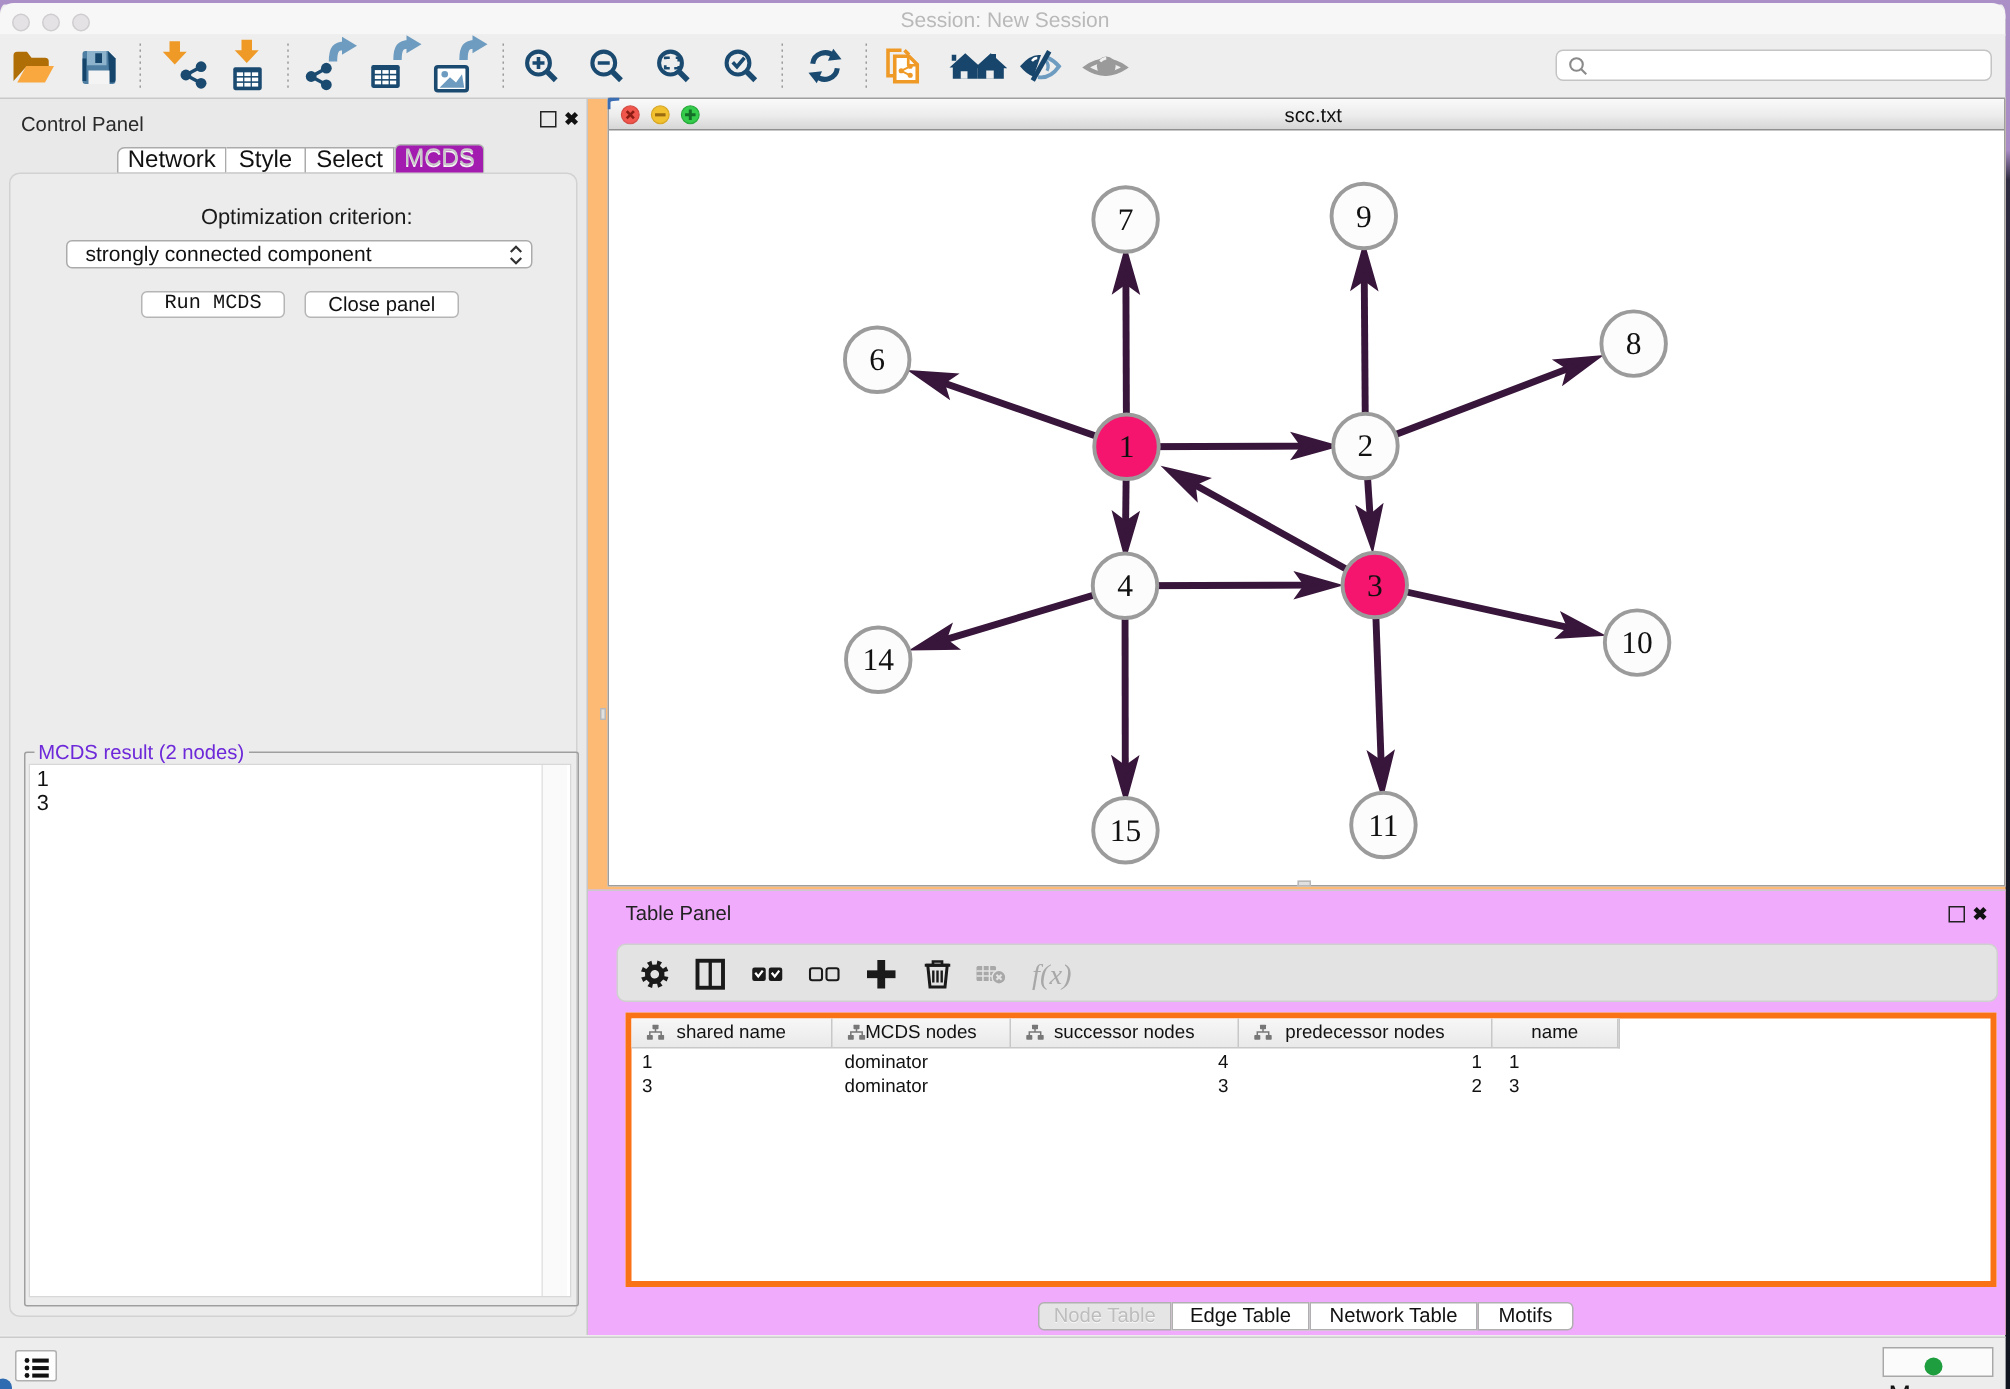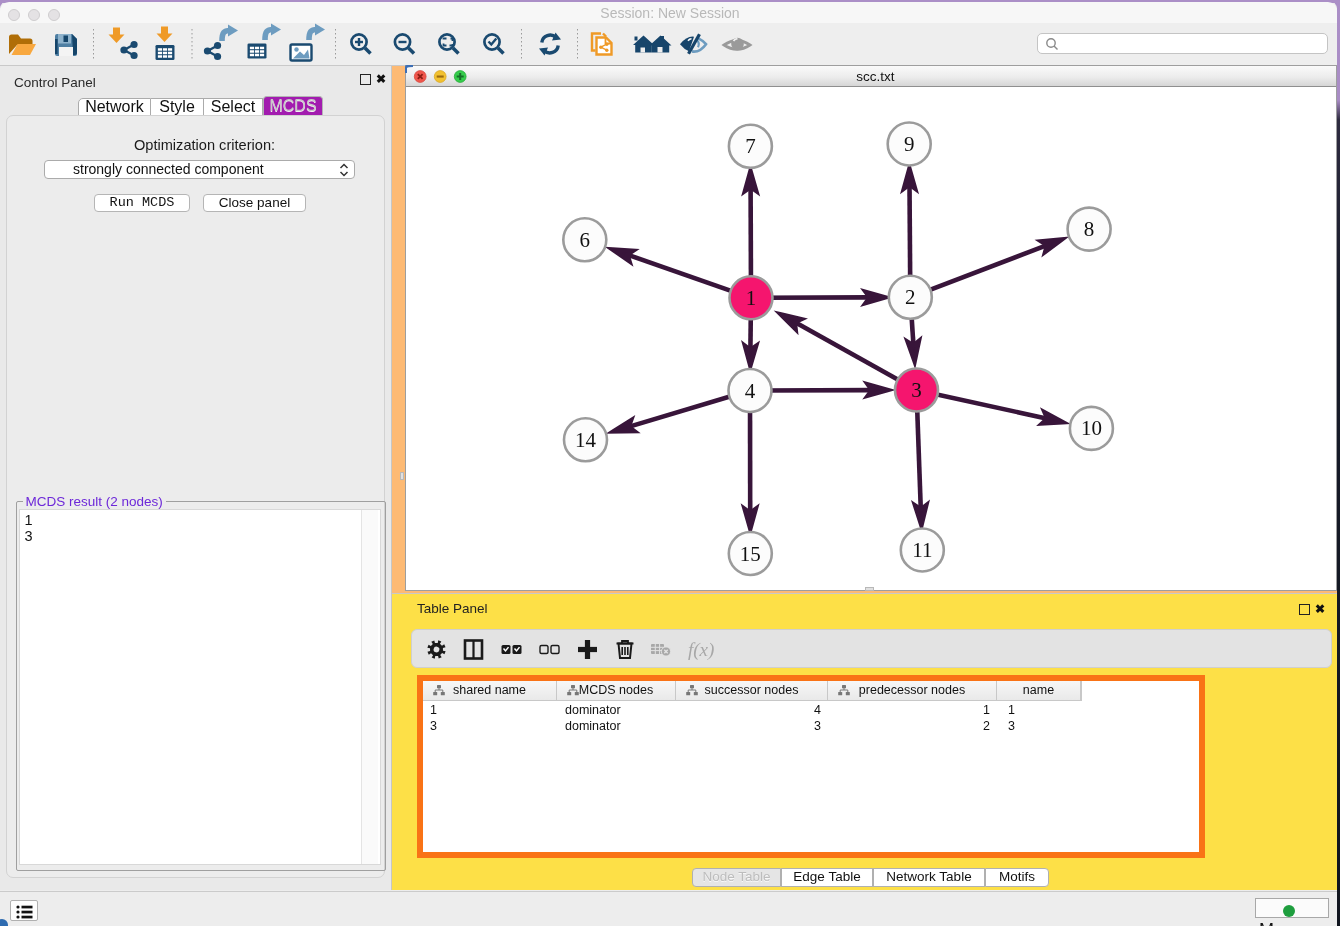--- a/index.html
+++ b/index.html
@@ -19,37 +19,37 @@
 #cp-title{left:14px;top:8.5px;font-size:13.5px;color:#2a2a2a;}
 .wicon-sq{position:absolute;width:9px;height:9px;border:1.6px solid #222;}
 .wicon-x{position:absolute;font-size:12px;color:#111;font-weight:bold;}
 #cp-tabs{position:absolute;left:78px;top:32px;height:17.5px;display:flex;font-size:16px;}
 .cptab{border:1px solid #ababab;border-left:none;background:#fff;color:#111;
  display:flex;align-items:center;justify-content:center;box-sizing:border-box;}
 .cptab.first{border-left:1px solid #ababab;border-radius:5px 0 0 0;}
 .cptab.dis{background:#a21caf;color:#c8c8c8;border-radius:4px 4px 0 0;text-shadow:0 1px 0 #f2f2f2;margin-top:-2px;height:19.5px;border:1px solid #b4b4b4;border-bottom:none;}
 #cp-body{position:absolute;left:6px;top:49px;width:379px;height:763px;background:#ececec;border:1px solid #d2d2d2;border-radius:7px;box-sizing:border-box;}
 #opt-label{position:absolute;left:0;top:70.5px;width:391px;margin-left:9px;text-align:center;font-size:14.6px;color:#1a1a1a;}
-#opt-select{position:absolute;left:44px;top:94px;width:311px;height:18.5px;background:#fff;border:1px solid #ababab;border-radius:4px;box-sizing:border-box;font-size:14px;color:#111;line-height:17px;padding-left:28px;}
+#opt-select{position:absolute;left:44px;top:94px;width:311px;height:18.5px;background:#fff;border:1px solid #ababab;border-radius:4px;box-sizing:border-box;font-size:14px;color:#111;line-height:17px;padding-left:12px;}
 .btn{position:absolute;top:128px;height:18px;background:#fff;border:1px solid #b5b5b5;border-radius:4px;box-sizing:border-box;font-size:13.5px;color:#111;text-align:center;line-height:16px;}
 #fieldset{position:absolute;left:15.5px;top:435px;width:368px;height:368px;border:1px solid #9f9f9f;border-radius:2px;}
 #fs-legend{position:absolute;left:6px;top:-8px;background:#ececec;padding:0 3px;font-size:13.5px;color:#6d28d9;}
 #fs-white{position:absolute;left:2px;top:7px;width:362px;height:356px;background:#fff;border:1px solid #d8d8d8;box-sizing:border-box;}
 #fs-scroll{position:absolute;right:2px;top:0px;width:16px;height:354px;background:#fafafa;border-left:1px solid #e4e4e4;}
 #fs-text{position:absolute;left:5px;top:2px;font-size:14.5px;color:#111;line-height:16px;}
 
 #rightbg{left:392px;top:66px;width:944.5px;height:824px;background:#fdba74;}
 #netwin{position:absolute;left:12.5px;top:-1px;width:932px;height:526px;border:1px solid #9e9e9e;box-sizing:border-box;background:#fff;}
 #nw-title{position:absolute;left:0;top:0;width:100%;height:21px;background:linear-gradient(#fafafa,#ececec 55%,#d6d6d6);border-bottom:1px solid #8f8f8f;box-sizing:border-box;}
 #nw-text{position:absolute;top:3px;left:5px;width:100%;text-align:center;font-size:13.5px;color:#111;}
 
-#tpanel{left:392px;top:593px;width:944.5px;height:297px;background:#fde047;border-top:1px solid #c9c9c9;box-sizing:border-box;}
+#tpanel{left:392px;top:593px;width:944.5px;height:297px;background:#f0abfc;border-top:1px solid #c9c9c9;box-sizing:border-box;}
 #tp-title{position:absolute;left:25px;top:7px;font-size:13.5px;color:#222;}
 #tp-toolbar{position:absolute;left:19px;top:35px;width:921px;height:39px;background:#e3e3e3;border:1px solid #cfcfcf;border-radius:6px;box-sizing:border-box;}
-#tbl{position:absolute;left:25px;top:81px;width:788px;height:183px;background:#fff;border:6px solid #f97316;box-sizing:border-box;}
+#tbl{position:absolute;left:25px;top:81px;width:914px;height:183px;background:#fff;border:4px solid #f97316;box-sizing:border-box;}
 #tbl-head{position:absolute;left:0;top:0;width:658px;height:19px;background:linear-gradient(#f7f7f7,#e9e9e9);border-bottom:1px solid #c8c8c8;border-right:1px solid #c8c8c8;}
 .th{position:absolute;top:0;height:19px;border-right:1px solid #c8c8c8;box-sizing:border-box;font-size:12.5px;color:#111;text-align:center;line-height:19px;}
 .td{position:absolute;font-size:12.5px;color:#111;height:17px;line-height:17px;}
 .hico{position:absolute;top:4px;}
 
 .btab{position:absolute;top:274px;height:18.5px;border:1px solid #b0b0b0;box-sizing:border-box;font-size:13.5px;text-align:center;line-height:16.5px;background:#fff;color:#111;}
 
 #statusbar{left:0;top:891px;width:1336.5px;height:35px;background:#ededed;border-top:1px solid #cbcbcb;box-sizing:border-box;}
 #lbtn{position:absolute;left:10px;top:8px;width:28px;height:20.5px;background:#fdfdfd;border:1px solid #b0b0b0;border-radius:2px;box-sizing:border-box;}
 #membtn{position:absolute;left:1254.5px;top:6px;width:74px;height:20px;background:#fbfbfb;border:1px solid #a8a8a8;box-sizing:border-box;font-size:18px;color:#111;text-align:center;line-height:21px;}

